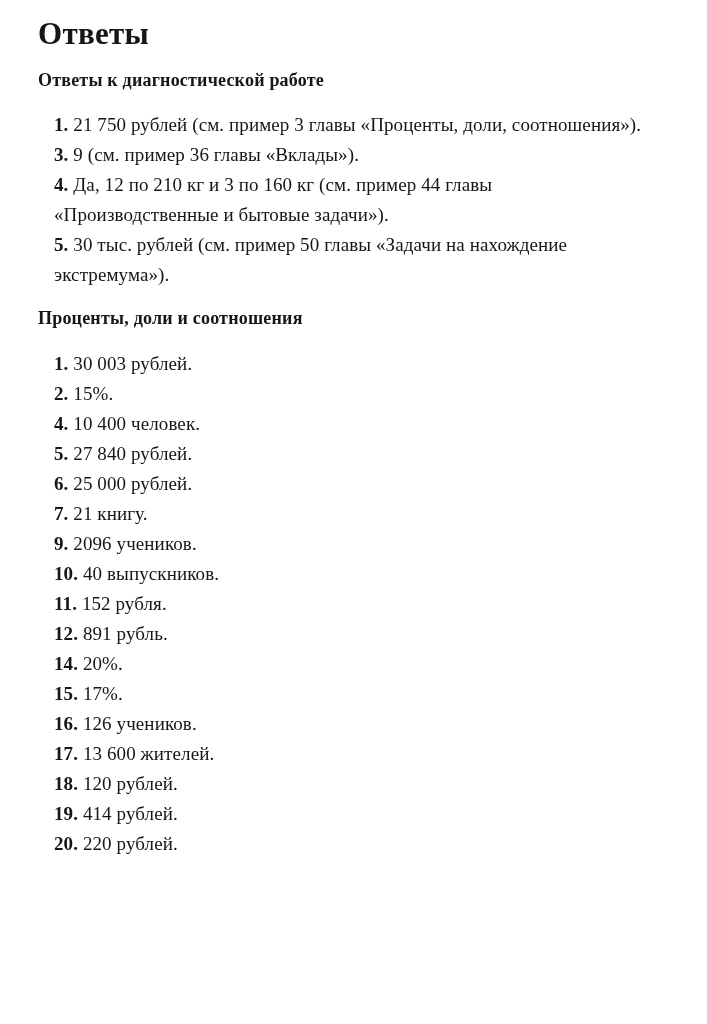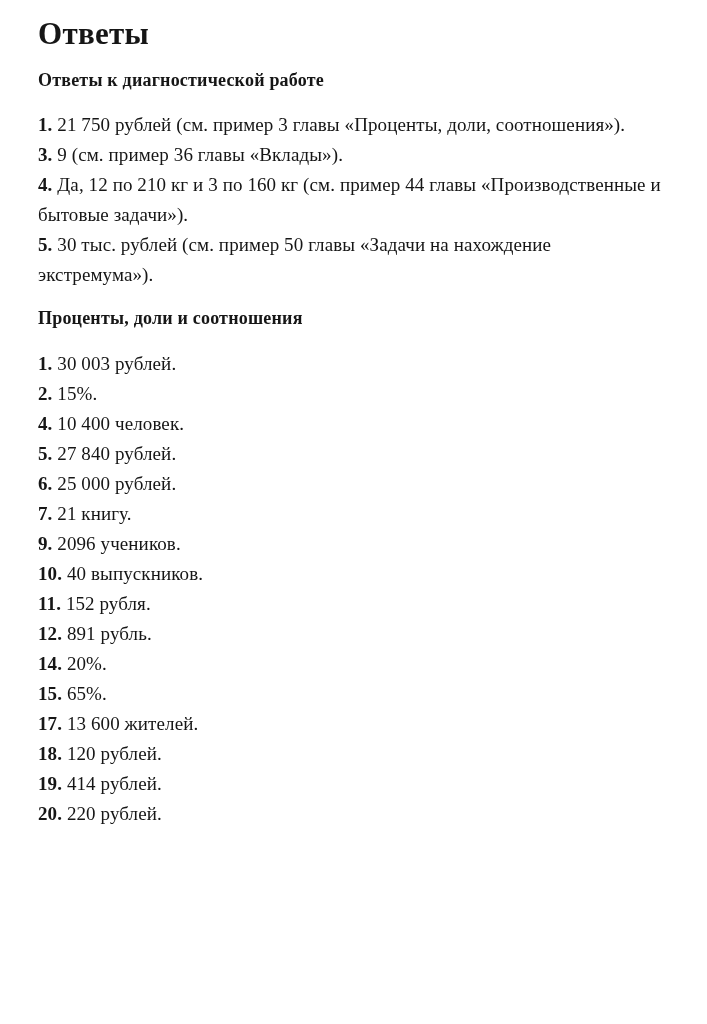--- a/index.html
+++ b/index.html
@@ -30,21 +30,21 @@
   }
   .section-heading {
     text-align: left;
     font-size: 18px;
     font-weight: bold;
     margin: 18px 0 19px 0;
     line-height: 1.2;
     letter-spacing: 0.2px;
   }
   .answers-list {
-    margin: 0;
+    margin: 16px;
   }
   .answer-item {
     margin: 0;
     font-size: 19px;
     line-height: 30px;
     letter-spacing: 0.1px;
   }
   .answer-num {
     font-weight: bold;
   }
@@ -71,21 +71,22 @@
           <p class="answer-item"><span class="answer-num">2.</span> <span class="answer-text">15%.</span></p>
           <p class="answer-item"><span class="answer-num">4.</span> <span class="answer-text">10 400 человек.</span></p>
           <p class="answer-item"><span class="answer-num">5.</span> <span class="answer-text">27 840 рублей.</span></p>
           <p class="answer-item"><span class="answer-num">6.</span> <span class="answer-text">25 000 рублей.</span></p>
           <p class="answer-item"><span class="answer-num">7.</span> <span class="answer-text">21 книгу.</span></p>
           <p class="answer-item"><span class="answer-num">9.</span> <span class="answer-text">2096 учеников.</span></p>
           <p class="answer-item"><span class="answer-num">10.</span> <span class="answer-text">40 выпускников.</span></p>
           <p class="answer-item"><span class="answer-num">11.</span> <span class="answer-text">152 рубля.</span></p>
           <p class="answer-item"><span class="answer-num">12.</span> <span class="answer-text">891 рубль.</span></p>
           <p class="answer-item"><span class="answer-num">14.</span> <span class="answer-text">20%.</span></p>
-          <p class="answer-item"><span class="answer-num">15.</span> <span class="answer-text">65%.</span></p>
+          <p class="answer-item"><span class="answer-num">15.</span> <span class="answer-text">17%.</span></p>
+          <p class="answer-item"><span class="answer-num">16.</span> <span class="answer-text">126 учеников.</span></p>
           <p class="answer-item"><span class="answer-num">17.</span> <span class="answer-text">13 600 жителей.</span></p>
           <p class="answer-item"><span class="answer-num">18.</span> <span class="answer-text">120 рублей.</span></p>
           <p class="answer-item"><span class="answer-num">19.</span> <span class="answer-text">414 рублей.</span></p>
           <p class="answer-item"><span class="answer-num">20.</span> <span class="answer-text">220 рублей.</span></p>
         </div>
       </section>
     </div>
 </main>
 
 </body></html>

